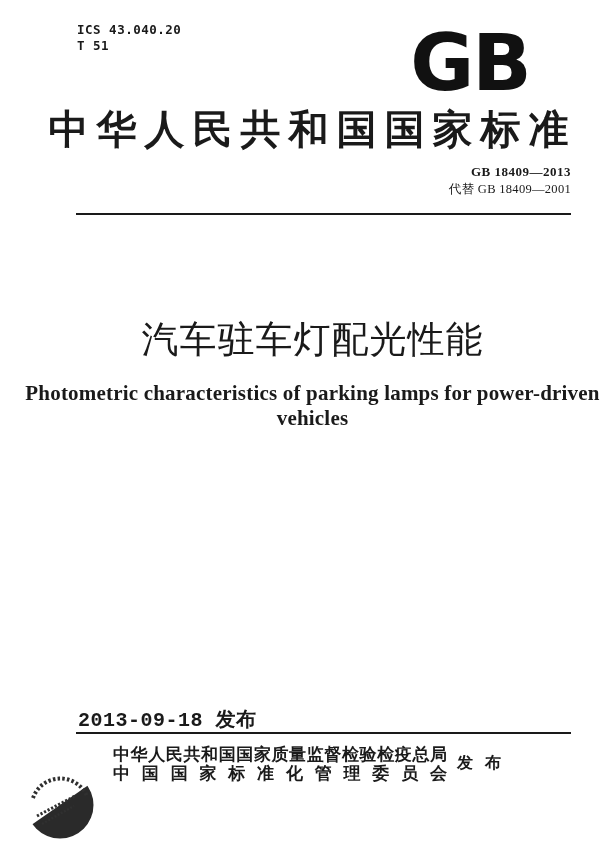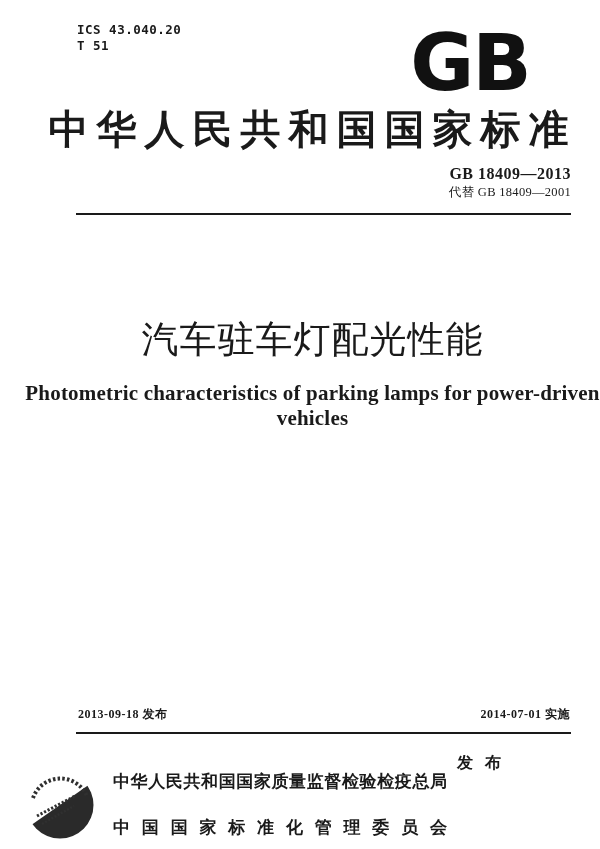--- a/index.html
+++ b/index.html
@@ -63,21 +63,21 @@
 
   .std-block {
     position: absolute;
     right: 54px;
     top: 165px;
     text-align: right;
     font-family: "Liberation Serif", "DejaVu Serif", serif;
     line-height: 1.15;
   }
   .std-code {
-    font-size: 16px;
+    font-size: 13px;
     font-weight: bold;
     letter-spacing: 0.5px;
   }
   .std-replaces {
     font-size: 12.5px;
     margin-top: 2px;
     letter-spacing: 0.3px;
   }
 
   .rule {
@@ -111,42 +111,41 @@
     text-align: center;
     font-family: "Liberation Serif", "DejaVu Serif", serif;
     font-weight: bold;
     font-size: 21px;
     letter-spacing: 0.2px;
   }
 
   .issue-date, .impl-date {
     position: absolute;
     top: 706px;
-    font-size: 12px;
-    font-weight: bold;
-    font-family: Liberation Serif, serif;
+    font-size: 20px;
+    font-weight: bold;
+    font-family: Liberation Mono, monospace;
     letter-spacing: 0.5px;
   }
   .issue-date { left: 78px; }
   .impl-date  { right: 55px; }
 
   .issuer-block {
     position: absolute;
     left: 113px;
     top: 745px;
     width: 334px;
     font-family: "Liberation Serif", "DejaVu Serif", serif;
     font-weight: bold;
     font-size: 17px;
     line-height: 19px;
   }
   .issuer-line {
     text-align: justify;
     text-align-last: justify;
-    margin-top: 27px;
   }
 
   .publish-label {
     position: absolute;
     left: 457px;
     top: 753px;
     font-family: "Liberation Serif", "DejaVu Serif", serif;
     font-weight: bold;
     font-size: 16px;
     letter-spacing: 12px;
@@ -181,21 +180,20 @@
     <div class="std-code">GB 18409—2013</div>
     <div class="std-replaces">代替 GB 18409—2001</div>
   </div>
 
   <div class="rule rule-top"></div>
 
   <div class="title-zh">汽车驻车灯配光性能</div>
   <div class="title-en">Photometric characteristics of parking lamps for power-driven vehicles</div>
 
   <div class="issue-date">2013-09-18 发布</div>
-  <div class="impl-date">2014-07-01 实施</div>
 
   <div class="rule rule-bottom"></div>
 
   <div class="issuer-block">
     <div class="issuer-line">中华人民共和国国家质量监督检验检疫总局</div>
     <div class="issuer-line">中国国家标准化管理委员会</div>
   </div>
 
   <div class="publish-label">发布</div>
 

